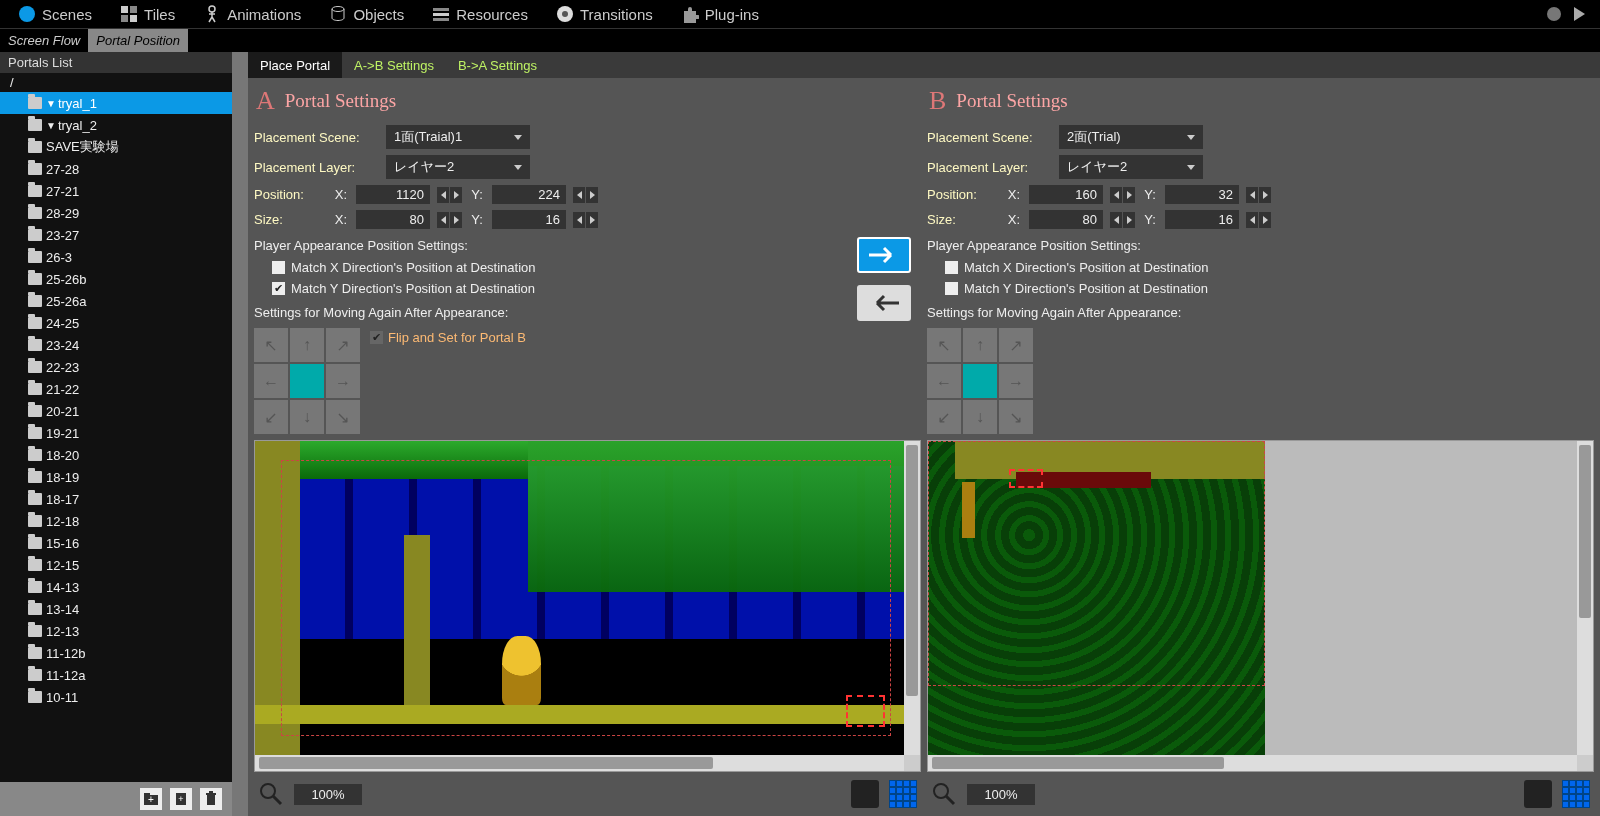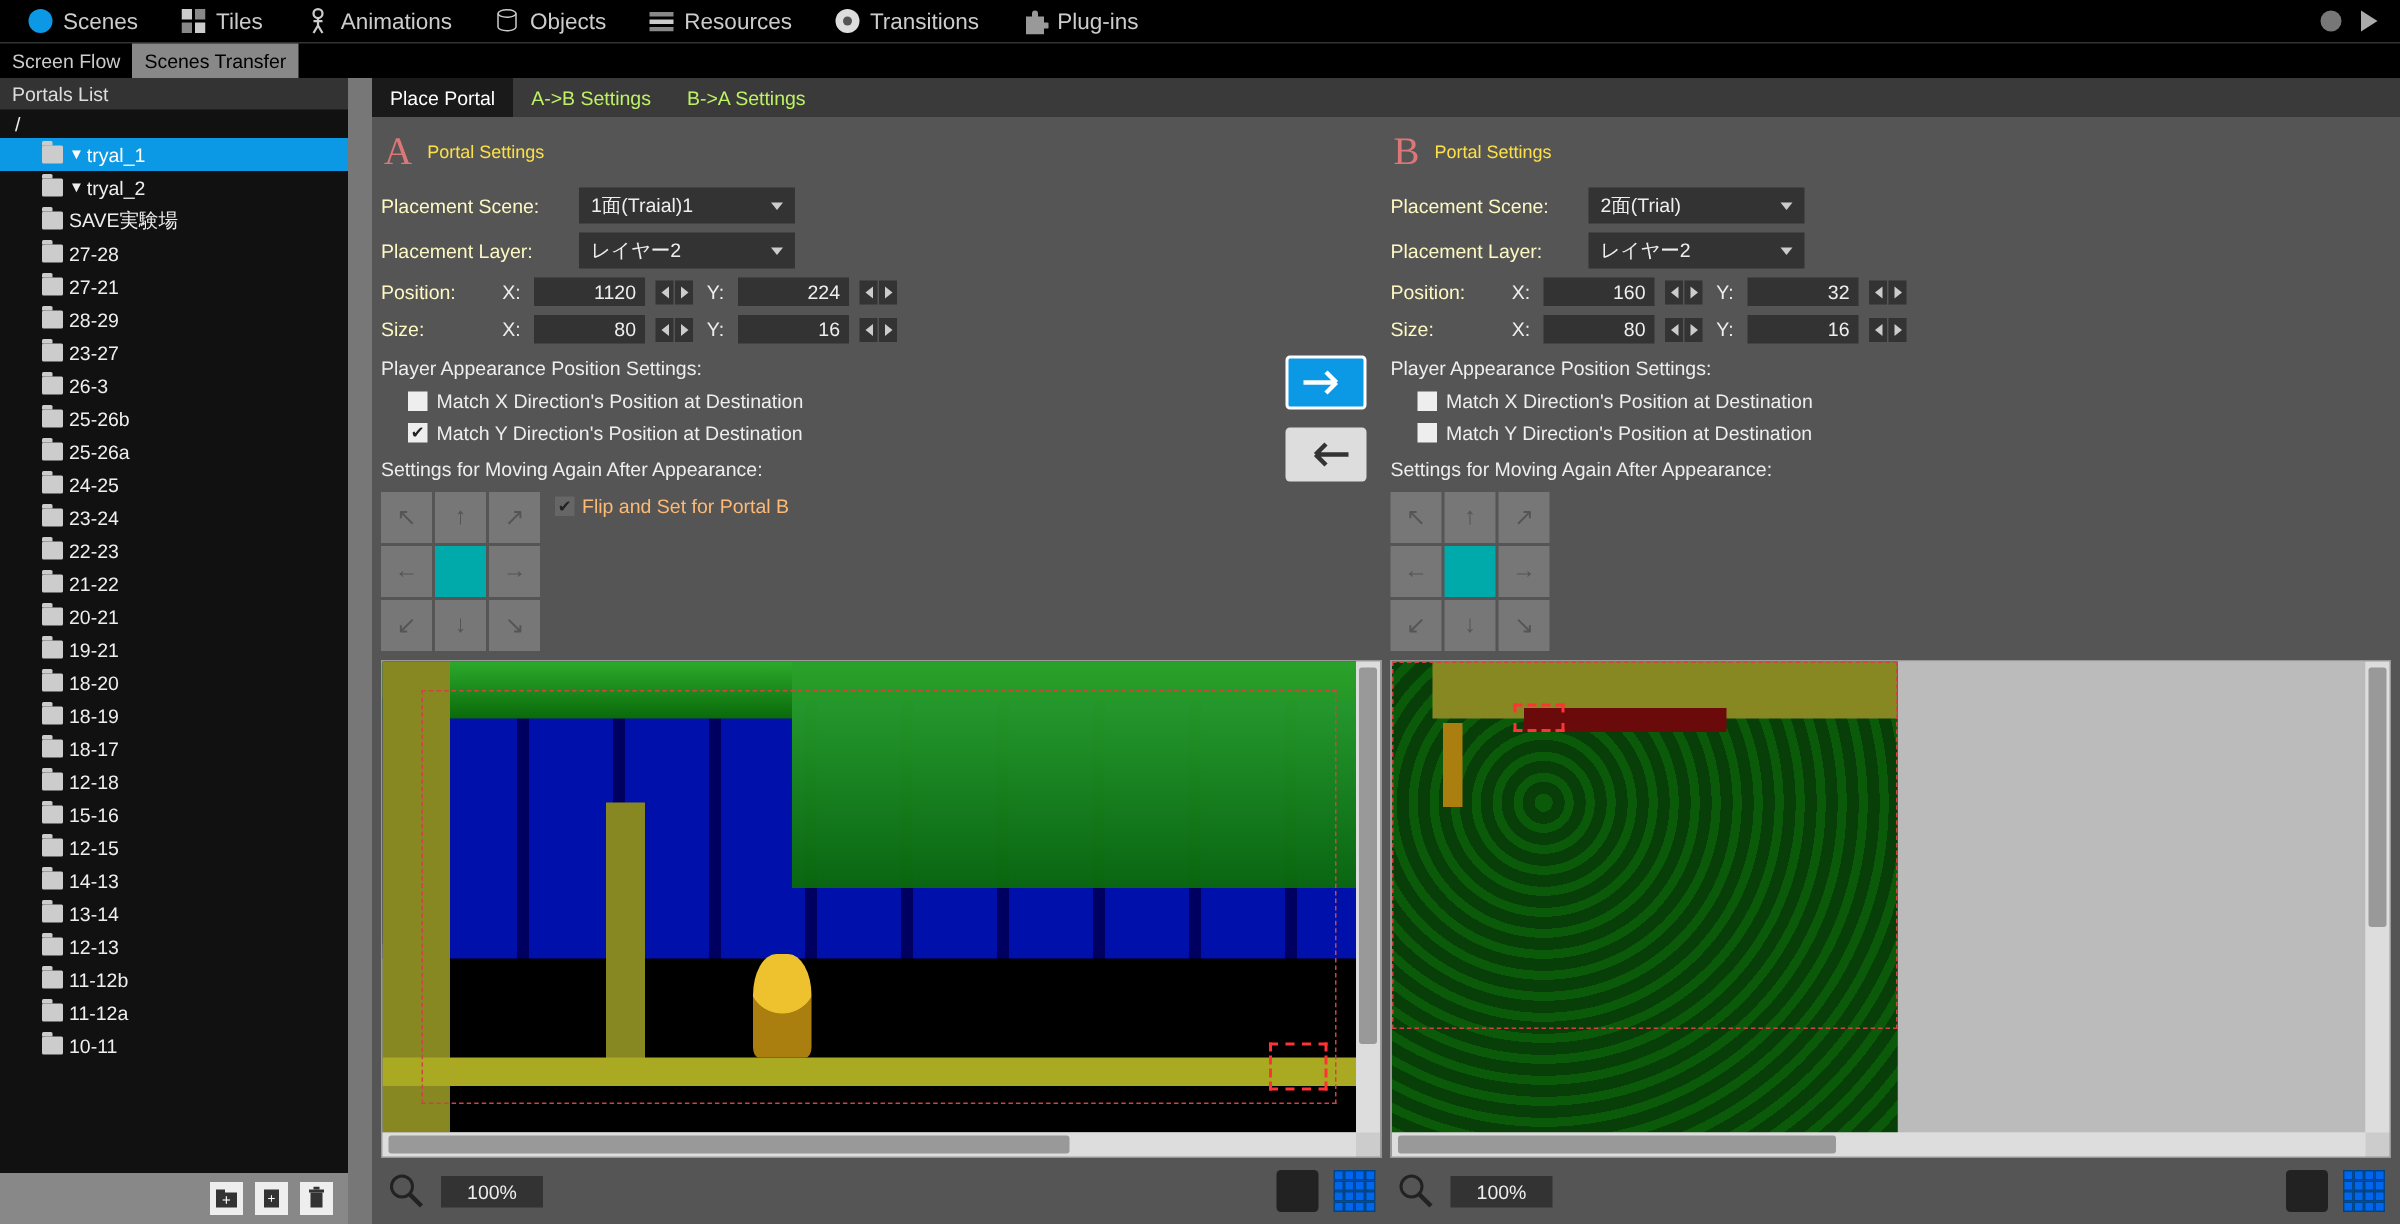--- a/index.html
+++ b/index.html
@@ -6,21 +6,21 @@
 body { background: #555; color: #ddd; width: 1600px; height: 816px; overflow: hidden; font-size: 13px; }
 
 
 .topnav { background: #000; height: 28px; display: flex; align-items: center; padding: 0 4px; }
 .topnav-item { display: flex; align-items: center; padding: 0 14px; height: 28px; color: #ccc; cursor: pointer; font-size: 15px; }
 .topnav-icon { width: 18px; height: 18px; margin-right: 6px; display:inline-flex; align-items:center; justify-content:center;}
 .topnav-spacer { flex: 1; }
 .topnav-right { display: flex; gap: 10px; padding-right: 10px; }
 
 
-.subnav { background: #000; height: 24px; display: flex; align-items: stretch; border-top:1px solid #333;}
+.subnav { background: #000; height: 24px; display: flex; align-items: stretch; border-top:1px solid #333;font-style:italic;}
 .subnav-item { padding: 3px 8px; color: #ccc; cursor: pointer; font-size: 13px; display:flex; align-items:center;}
 .subnav-item.active { background: #888; color: #000; }
 
 
 .main { display: flex; height: calc(816px - 28px - 24px); }
 
 
 .sidebar { width: 232px; background: #111; display: flex; flex-direction: column; }
 .sidebar-title { background: #333; padding: 3px 8px; color:#ddd; font-size:13px;}
 .portals-root { padding: 2px 10px; color:#eee; }
@@ -38,21 +38,21 @@
 
 .content { flex: 1; background: #555; display:flex; flex-direction:column; padding:0;}
 .placetabs { display:flex; background:#3a3a3a; height:26px;}
 .placetab { padding:4px 12px; color:#bef264; cursor:pointer; font-size:13px; display:flex; align-items:center;}
 .placetab.active { background:#1a1a1a; color:#fff;}
 
 .panels { flex:1; display:flex; gap:6px; padding:4px 6px 4px 6px; overflow:hidden;}
 .panel { flex:1; display:flex; flex-direction:column; gap:4px;}
 .panel-header { display:flex; align-items:center; gap:10px; padding:4px 2px;}
 .ab-letter { font-size:26px; color:#d77; font-family: Georgia, serif;}
-.panel-title { color:#fde047; font-size:12px;}
+.panel-title { color:#fca5a5; font-size:19px;font-family:Liberation Serif, serif;}
 
 .row { display:flex; align-items:center; gap:6px; padding:1px 0; font-size:13px;}
 .row-label { width:126px; color:#fef9c3; white-space:nowrap;}
 .dropdown { background:#333; color:#eee; padding:3px 8px; width:144px; display:flex; justify-content:space-between; align-items:center;}
 .dropdown .triangle { border-left:4px solid transparent; border-right:4px solid transparent; border-top:5px solid #ccc;}
 
 .sublabel { color:#eee; width:18px; text-align:center; }
 .numfield { background:#333; color:#eee; padding:2px 6px; width:74px; text-align:right; display:inline-block;}
 .spinbtn { display:inline-flex; }
 .spinbtn .arr { width:12px; height:16px; background:#333; margin-left:1px; display:flex; align-items:center; justify-content:center;}
@@ -199,21 +199,21 @@
     <span>
         <svg width="14" height="16">
           <path d="M2 1l11 7-11 7z" fill="#aaa"></path>
         </svg>
       </span>
   </div>
 </div>
 
 <div class="subnav">
   <div class="subnav-item">Screen Flow</div>
-  <div class="subnav-item active">Scenes Transfer</div>
+  <div class="subnav-item active">Portal Position</div>
 </div>
 
 <div class="main">
 
   <div class="sidebar">
     <div class="sidebar-title">Portals List</div>
     <div class="portals-root">/</div>
     <div class="portals-list" id="portals-list">
         <div class="portal-item selected">
           <span class="folder-icon"></span>

